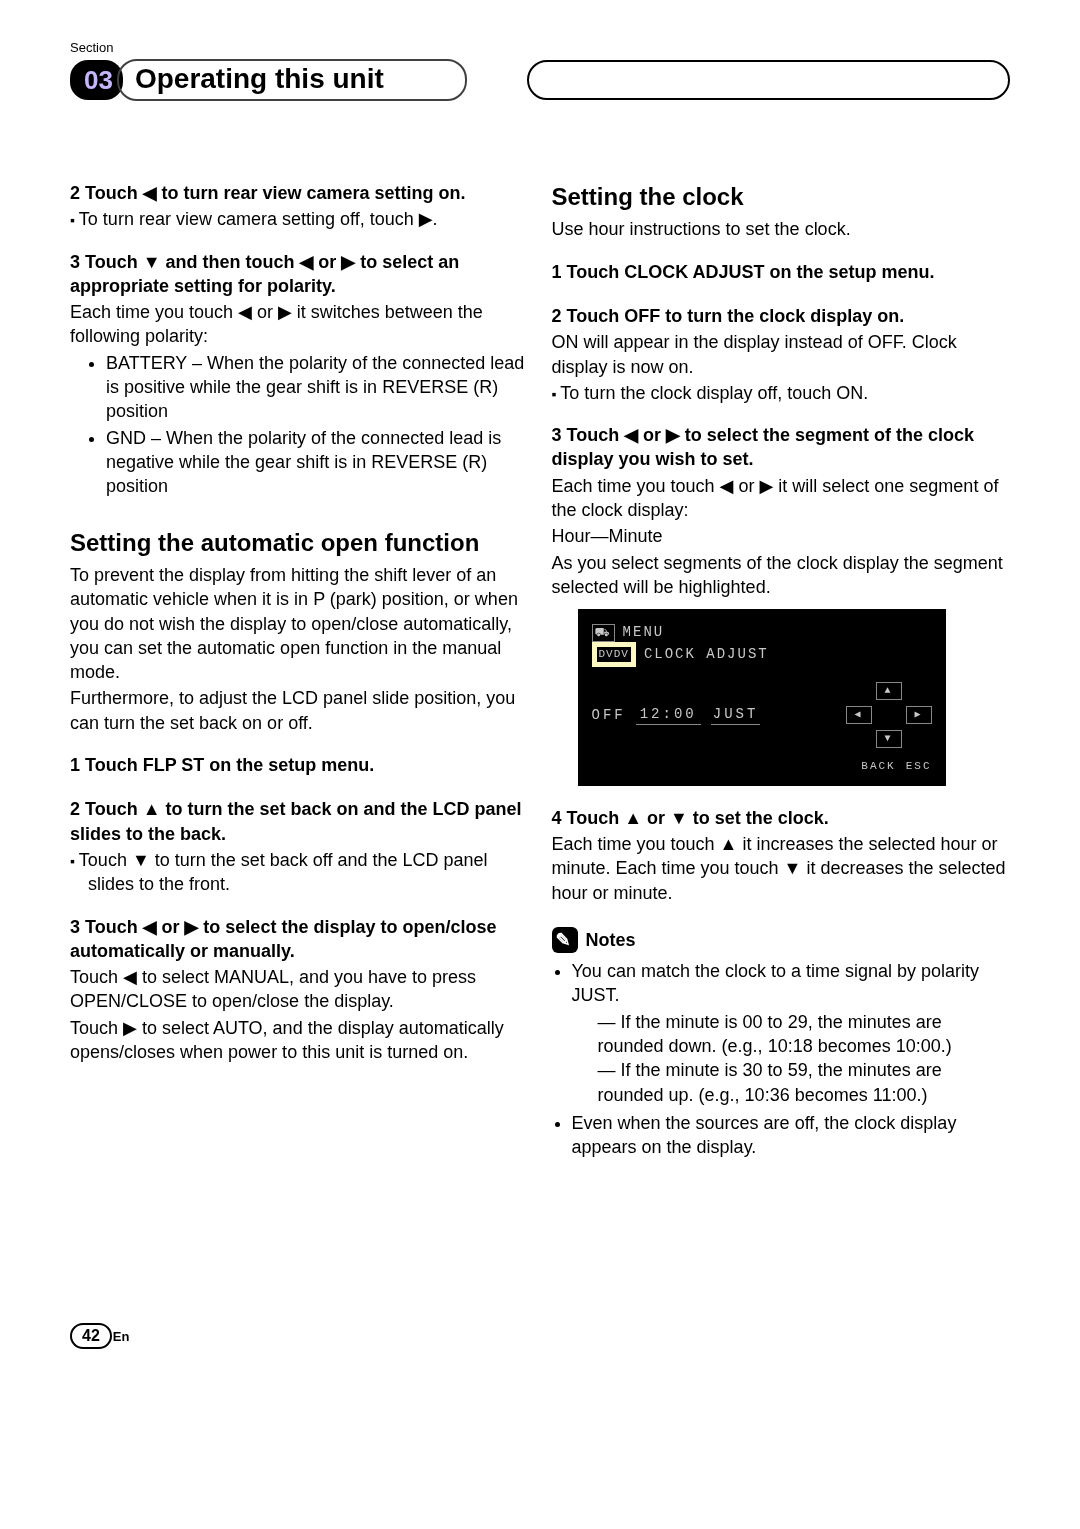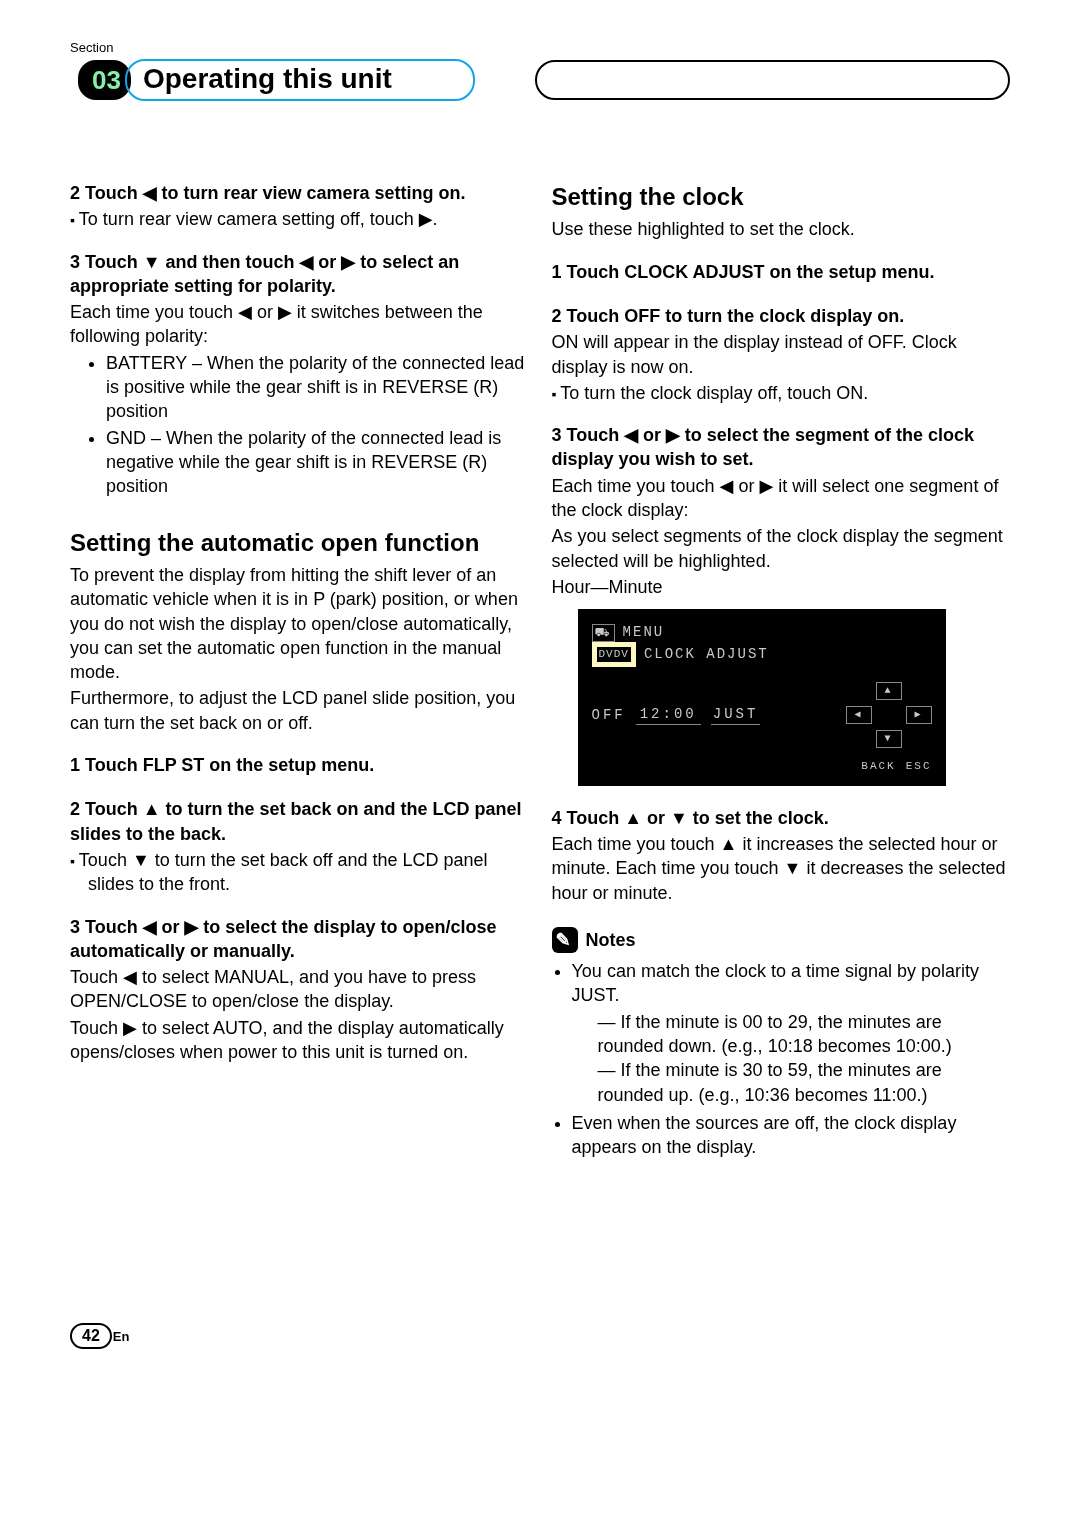--- a/index.html
+++ b/index.html
@@ -18,32 +18,31 @@
     font-weight: normal;
     margin-bottom: 4px;
   }
   .header-row {
     display: flex;
     align-items: center;
     margin-bottom: 80px;
   }
   .section-badge {
     background: #000;
-    color: #86efac;
+    color: #c4b5fd;
     border-radius: 18px;
     padding: 4px 10px 4px 14px;
     font-size: 26px;
     font-weight: bold;
     display: inline-flex;
     align-items: center;
     height: 32px;
-    margin-left: 8px;
   }
   .title-lozenge {
-    border: 2px solid #0ea5e9;
+    border: 2px solid #404040;
     border-radius: 20px;
     padding: 2px 40px 4px 16px;
     font-size: 28px;
     font-weight: bold;
     margin-left: -6px;
     display: inline-flex;
     align-items: center;
     height: 32px;
     min-width: 290px;
   }
@@ -145,32 +144,32 @@
       <p class="step-head">2   Touch ▲ to turn the set back on and the LCD panel slides to the back.</p>
       <p class="bullet-line">Touch ▼ to turn the set back off and the LCD panel slides to the front.</p>
 
       <p class="step-head">3   Touch ◀ or ▶ to select the display to open/close automatically or manually.</p>
       <p class="para"><span>Touch ◀ to select </span><b>MANUAL</b><span>, and you have to press </span><b>OPEN/CLOSE</b><span> to open/close the display.</span></p>
       <p class="para"><span>Touch ▶ to select </span><b>AUTO</b><span>, and the display automatically opens/closes when power to this unit is turned on.</span></p>
     </div>
 
     <div class="col">
       <h2 style="margin-top:0">Setting the clock</h2>
-      <p class="body-text">Use these highlighted to set the clock.</p>
+      <p class="body-text">Use hour instructions to set the clock.</p>
 
       <p class="step-head block">1   Touch CLOCK ADJUST on the setup menu.</p>
 
       <p class="step-head">2   Touch OFF to turn the clock display on.</p>
       <p class="para"><b>ON</b><span> will appear in the display instead of </span><b>OFF</b><span>. Clock display is now on.</span></p>
       <p class="bullet-line"><span>To turn the clock display off, touch </span><b>ON</b><span>.</span></p>
 
       <p class="step-head">3   Touch ◀ or ▶ to select the segment of the clock display you wish to set.</p>
       <p class="para">Each time you touch ◀ or ▶ it will select one segment of the clock display:</p>
+      <p class="para">Hour—Minute</p>
       <p class="para">As you select segments of the clock display the segment selected will be highlighted.</p>
-      <p class="para">Hour—Minute</p>
 
       <div class="screenshot">
         <div class="scr-row1">
           <span class="car-icon">⛟</span>
           <span>MENU</span>
         </div>
         <div class="scr-row1">
           <span class="scr-dvdv">DVDV</span>
           <span>CLOCK ADJUST</span>
         </div>

